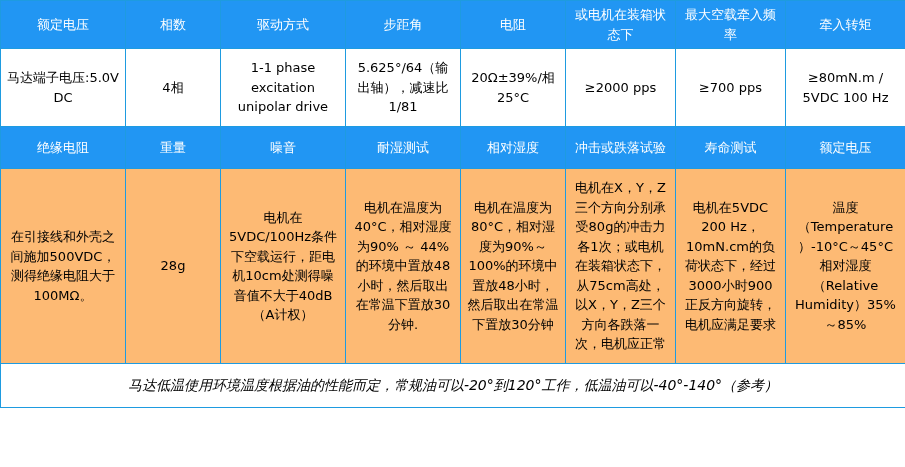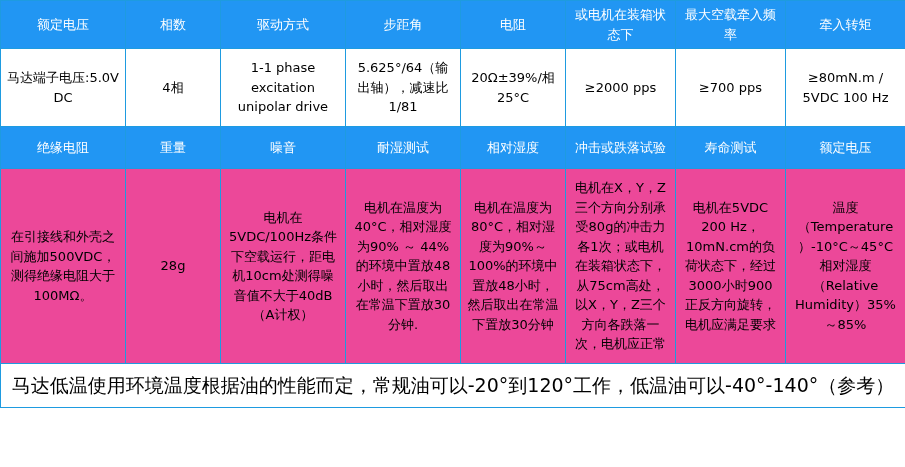--- a/index.html
+++ b/index.html
@@ -42,33 +42,34 @@
     height: 42px;
     padding: 4px 4px;
   }
   .row1 td {
     background: #ffffff;
     color: #000000;
     font-size: 13px;
     height: 78px;
   }
   .row2 td {
-    background: #ec4899;
+    background: #fdba74;
     color: #000000;
     font-size: 13px;
     height: 195px;
     padding: 6px 8px;
   }
   .footer td {
     background: #ffffff;
     color: #000000;
-    font-size: 19px;
+    font-size: 14px;
     height: 44px;
     text-align: left;
     padding: 6px 10px;
+    font-style: italic;
   }
   .cellwrap {
     display: block;
     white-space: pre-line;
   }
 </style>
 </head>
 <body>
 
 <div class="sheet">

